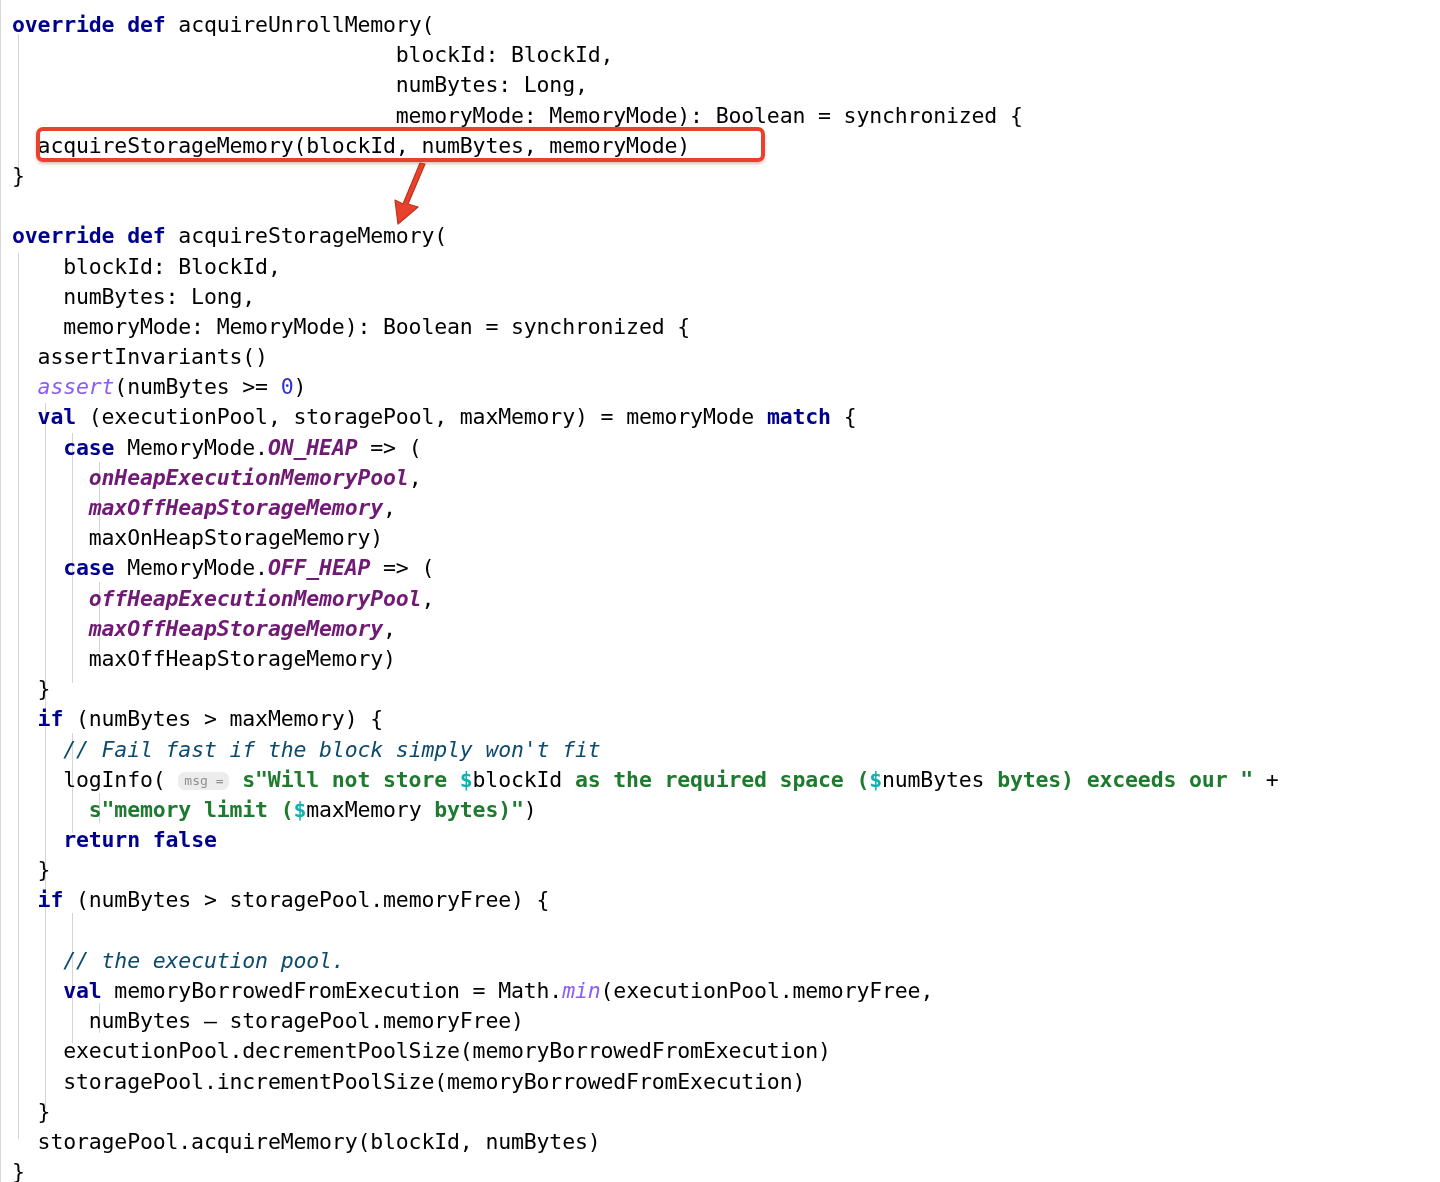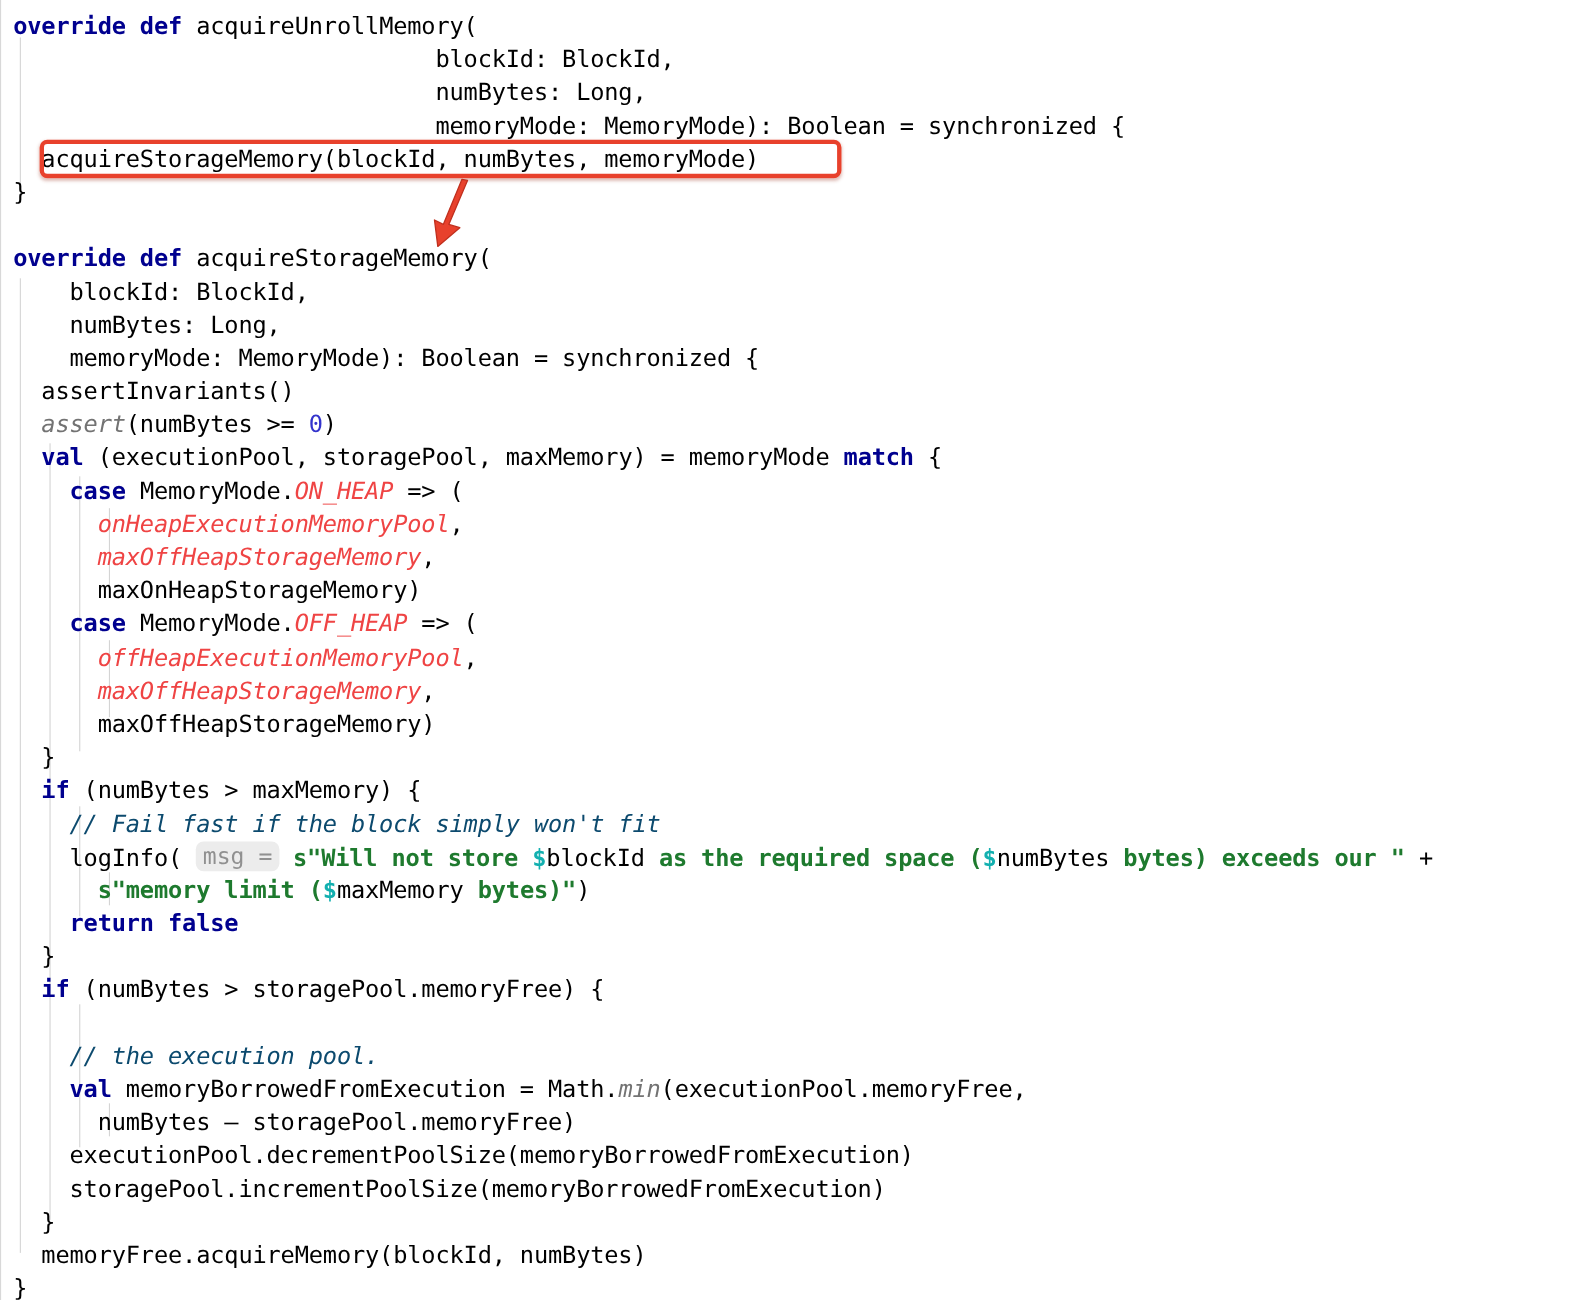--- a/index.html
+++ b/index.html
@@ -45,34 +45,34 @@
     position: relative;
     height: 30.2px;
     white-space: pre;
     letter-spacing: -0.15px;
   }
 
   
   .kw      { color: #00008f; font-weight: bold; text-align: right; }
   .plain   { color: #000000; }
   .num     { color: #3333cc; }
-  .field   { color: #ef4444; font-style: italic; }
-  .static  { color: #737373; font-style: italic; }
+  .field   { color: #701a75; font-style: italic; font-weight: bold; }
+  .static  { color: #8b5cf6; font-style: italic; }
   .comment { color: #0c4a6e; font-style: italic; }
   .str     { color: #1e7a2e; font-weight: bold; }
   .interp  { color: #13b0b0; font-weight: bold; }
   .strvar  { color: #000000; font-weight: normal; }
 
   
   .hint {
     background: #ececec;
     color: #909090;
     border-radius: 7px;
     padding: 1px 6px 2px 6px;
-    font-size: 21px;
+    font-size: 13px;
     font-weight: normal;
     font-style: normal;
     letter-spacing: 0px;
     position: relative;
     top: -2px;
   }
 
   
   .guide {
     position: absolute;
@@ -154,21 +154,21 @@
       <div class="line"><span class="plain">    </span><span class="kw">return</span><span class="plain"> </span><span class="kw">false</span></div>
       <div class="line"><span class="plain">  }</span></div>
       <div class="line"><span class="plain">  </span><span class="kw">if</span><span class="plain"> (numBytes &gt; storagePool.memoryFree) {</span></div>
       <div class="line"><span class="plain">    </span></div>
       <div class="line"><span class="plain">    </span><span class="comment">// the execution pool.</span></div>
       <div class="line"><span class="plain">    </span><span class="kw">val</span><span class="plain"> memoryBorrowedFromExecution = Math.</span><span class="static">min</span><span class="plain">(executionPool.memoryFree,</span></div>
       <div class="line"><span class="plain">      numBytes — storagePool.memoryFree)</span></div>
       <div class="line"><span class="plain">    executionPool.decrementPoolSize(memoryBorrowedFromExecution)</span></div>
       <div class="line"><span class="plain">    storagePool.incrementPoolSize(memoryBorrowedFromExecution)</span></div>
       <div class="line"><span class="plain">  }</span></div>
-      <div class="line"><span class="plain">  memoryFree.acquireMemory(blockId, numBytes)</span></div>
+      <div class="line"><span class="plain">  storagePool.acquireMemory(blockId, numBytes)</span></div>
       <div class="line"><span class="plain">}</span></div>
     </div>
 
   <div class="annot-box"></div>
 
   <div class="annot-arrow">
     <svg width="70" height="72" viewBox="0 0 70 72">
       <path d="M47 4 L30 44 L40 47 L20 64 L17 40 L25 44 L42 3 Z" fill="#e8412c" stroke="#c0301e" stroke-width="1.2" stroke-linejoin="round"></path>
     </svg>
   </div>

